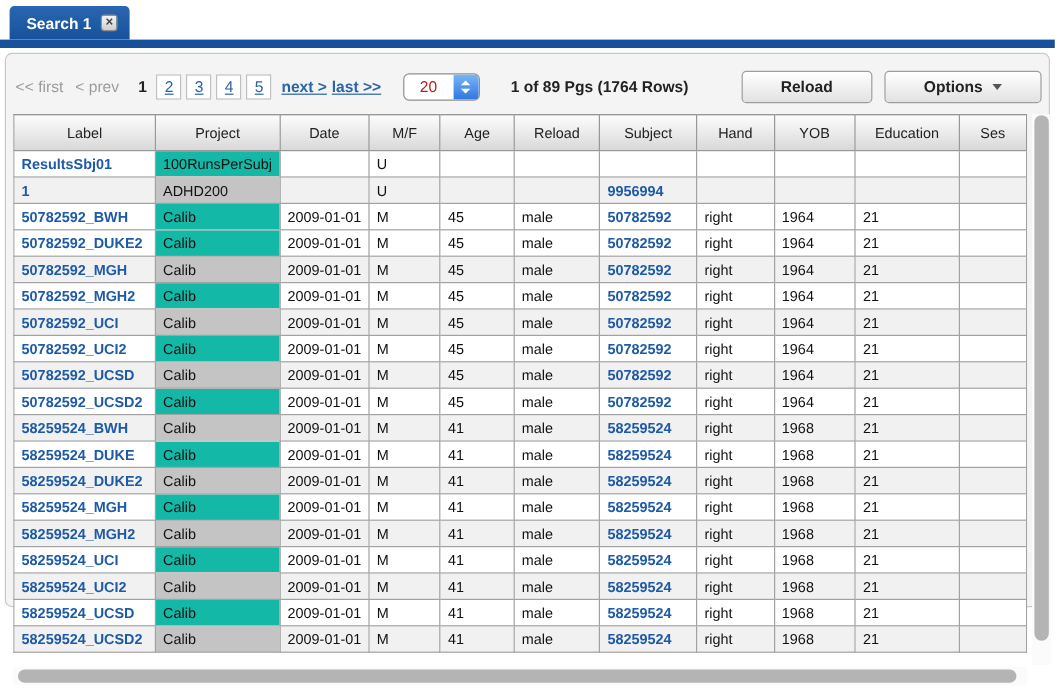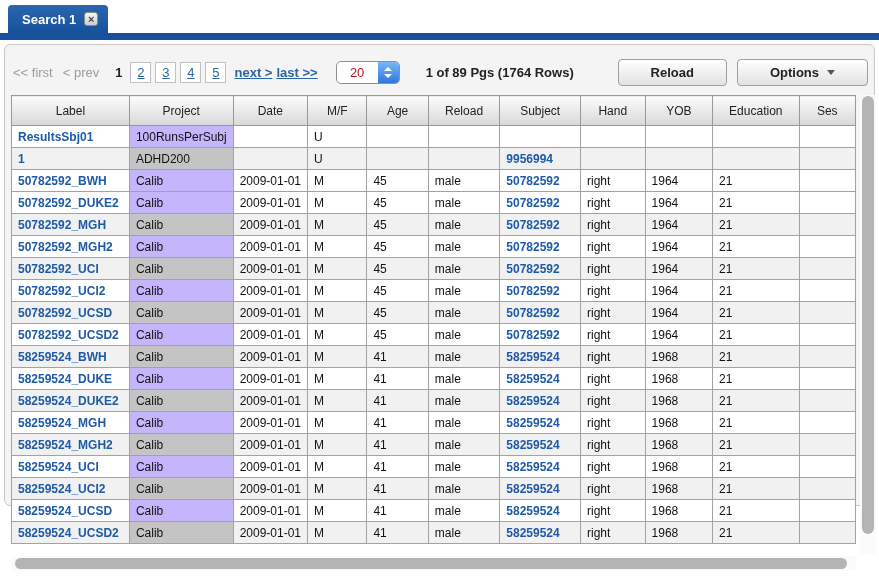--- a/index.html
+++ b/index.html
@@ -55,21 +55,21 @@
   
   .table-zone { position:absolute; left:6px; top:50px; width:845px; height:459px;
                 overflow:hidden; }
   table.grid { border-collapse:collapse; table-layout:fixed; background:#ffffff; }
   .grid th { height:30px; background:linear-gradient(#fcfcfc,#d8d8d8);
              border:1px solid #989898; font-size:12px; font-weight:normal; color:#222;
              text-align:center; cursor:pointer; }
   .grid td { height:22px; border:1px solid #a2a2a2; font-size:12px; color:#111;
              padding:2px 6px; overflow:hidden; white-space:nowrap; background:#ffffff; }
   .grid tr.even td { background:#f1f1f1; }
-  .grid td.proj { background:#c4b5fd; }
+  .grid td.proj { background:#14b8a6; }
   .grid tr.even td.proj { background:#c4c4c4; }
   .grid td .cell-link { color:#1e5aa7; font-weight:bold; text-decoration:none; cursor:pointer; }
 
   
   .vscroll { position:absolute; left:855px; top:50px; width:16px; height:459px;
              background:#fbfbfb; }
   .vthumb { position:absolute; left:2px; top:1px; width:12px; height:438px;
             background:#b4b4b4; border-radius:7px; cursor:pointer; }
   .hscroll { position:absolute; left:6px; top:511px; width:845px; height:15px;
              background:#fbfbfb; }

